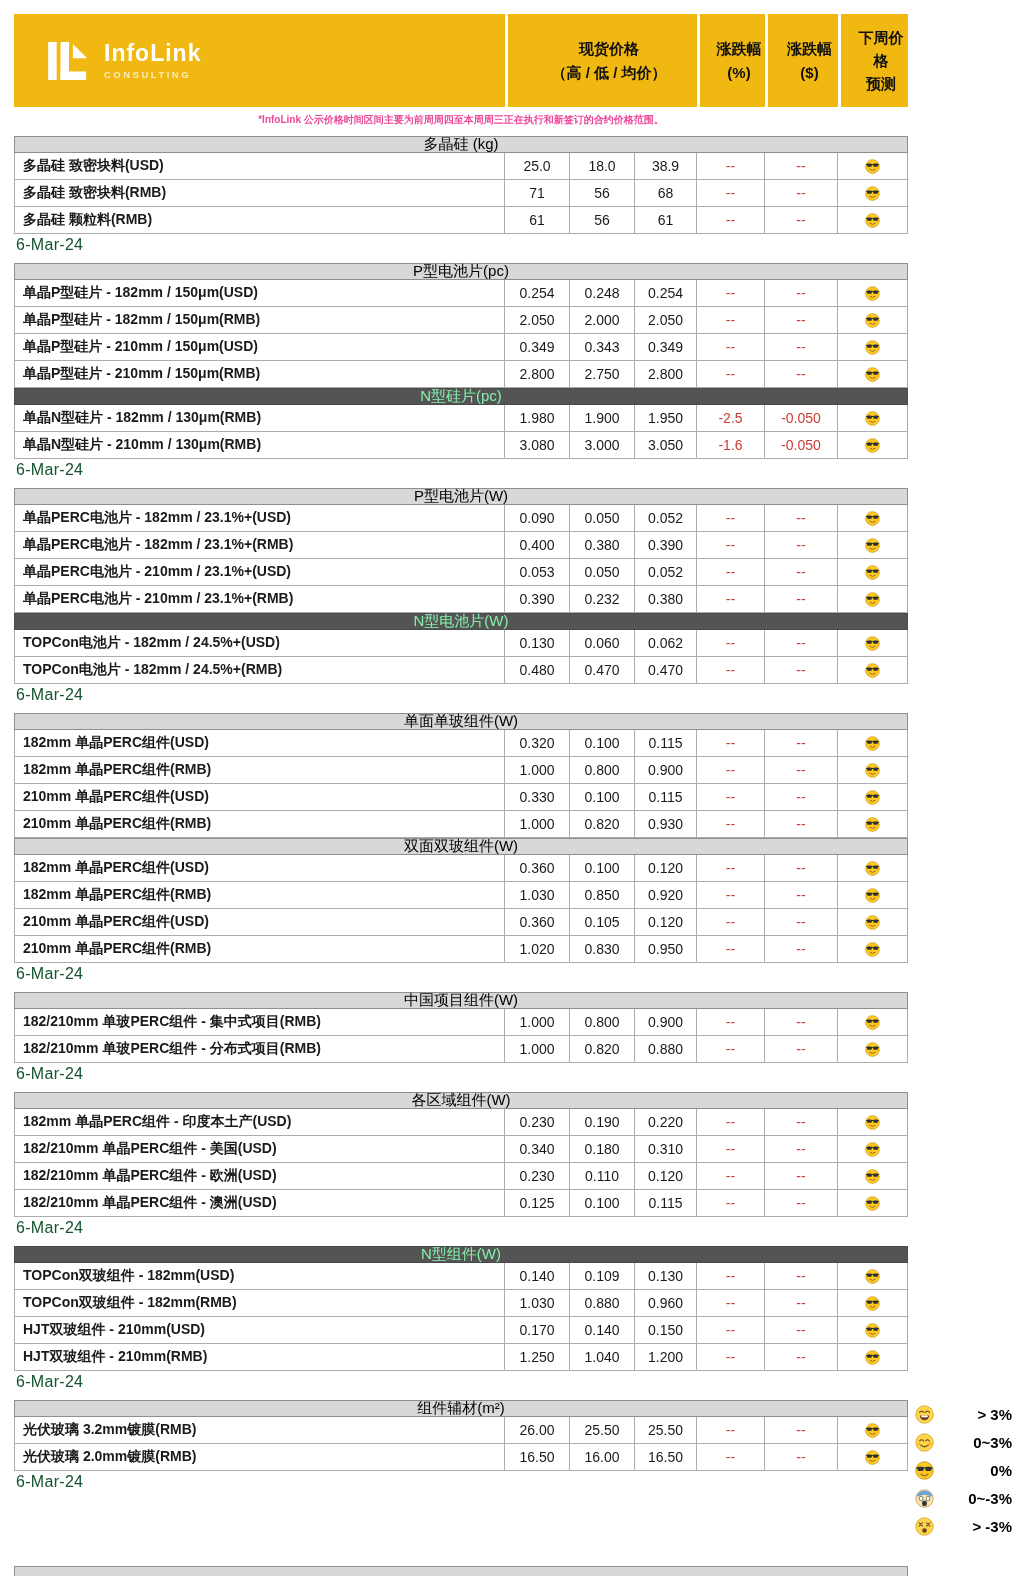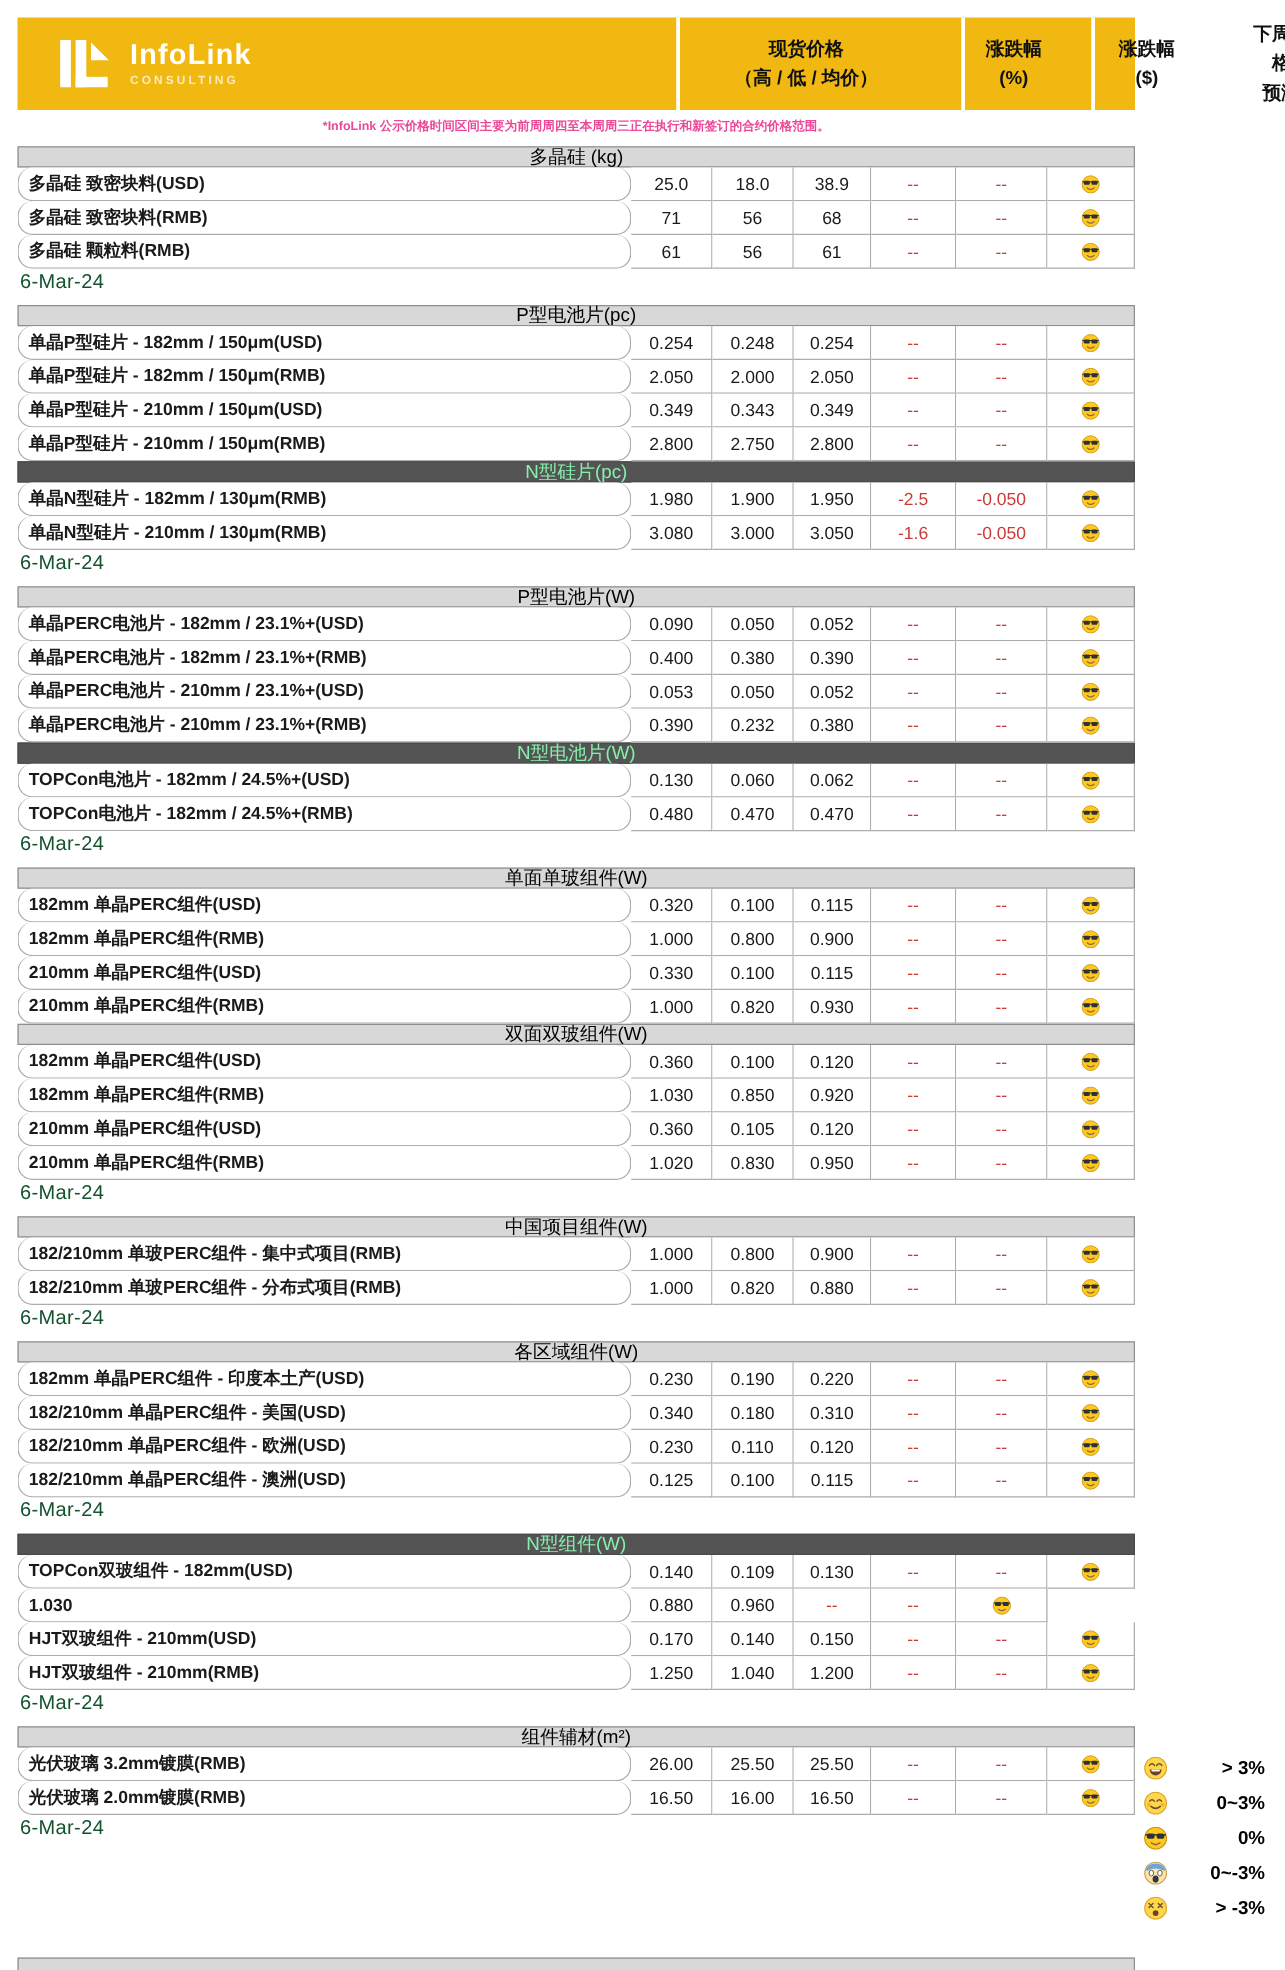--- a/index.html
+++ b/index.html
@@ -9,23 +9,22 @@
     font-family: "Liberation Sans", "DejaVu Sans", sans-serif;
     overflow: hidden;
     position: relative;
   }
   .table-wrap { position: absolute; left: 14px; top: 14px; width: 894px; }
 
   
   .brand-header {
     display: grid;
     grid-template-columns: 491px 192px 68px 73px 70px;
-    height: 74px;
+    height: 93px;
     background: #F0B810;
-    gap: 36px;
   }
   .brand-cell { display: flex; align-items: center; padding-left: 34px; gap: 12px; }
   .brand-name { color: #fff; font-size: 23px; font-weight: bold; letter-spacing: 1px; line-height: 1; }
   .brand-sub { color: rgba(255,255,255,0.72); font-size: 9.5px; letter-spacing: 2.5px; margin-top: 4px; font-weight: bold; }
   .hdr-col {
     border-left: 3px solid #fff;
     display: flex; flex-direction: column; align-items: center; justify-content: center;
     font-weight: bold; font-size: 15px; line-height: 1.55; color: #101010; text-align: center; padding-left: 13px;
   }
 
@@ -38,21 +37,21 @@
   }
   .sec-h.light { background: #D8D8D8; color: #000; }
   .sec-h.dark  { background: #545454; color: #86efac; border-color: #4A4A4A; }
 
   .row { display: grid; grid-template-columns: 491px 65px 65px 62px 68px 73px 70px; height: 27px; }
   .cell {
     border-right: 1px solid #ACACAC; border-bottom: 1px solid #ACACAC;
     display: flex; align-items: center; justify-content: center;
     font-size: 14px; color: #1a1a1a; background: #fff;
   }
-  .cell:first-child { border-left: 1px solid #ACACAC; justify-content: flex-start; padding-left: 8px; font-weight: bold; border-radius: 12px; }
+  .cell:first-child { border-left: 1px solid #ACACAC; justify-content: flex-start; padding-left: 8px; font-weight: bold; }
   .cell.neg { color: #CC3A36; }
 
   .emoji { width: 15px; height: 15px; display: block; }
   .emoji.lg { width: 19px; height: 19px; }
 
   .date { color: #14532d; font-size: 16px; line-height: 14px; margin: 4px 0 11px 2px; letter-spacing: 0.3px; }
 
   .legend { position: absolute; left: 915px; top: 1400px; }
   .legend-item { display: flex; align-items: center; height: 28px; }
   .legend-label { width: 62px; text-align: right; font-size: 15px; font-weight: bold; margin-left: 16px; white-space: nowrap; }
@@ -603,20 +602,21 @@
     <div class="cell">0.130</div>
     <div class="cell neg">--</div>
     <div class="cell neg">--</div>
     <div class="cell">
       <svg class="emoji">
                     <use href="#emoji-sunglasses"></use>
                   </svg>
     </div>
   </div>
               <div class="row">
+    <div class="cell">TOPCon双玻组件 - 182mm(RMB)</div>
     <div class="cell">1.030</div>
     <div class="cell">0.880</div>
     <div class="cell">0.960</div>
     <div class="cell neg">--</div>
     <div class="cell neg">--</div>
     <div class="cell">
       <svg class="emoji">
                     <use href="#emoji-sunglasses"></use>
                   </svg>
     </div>

